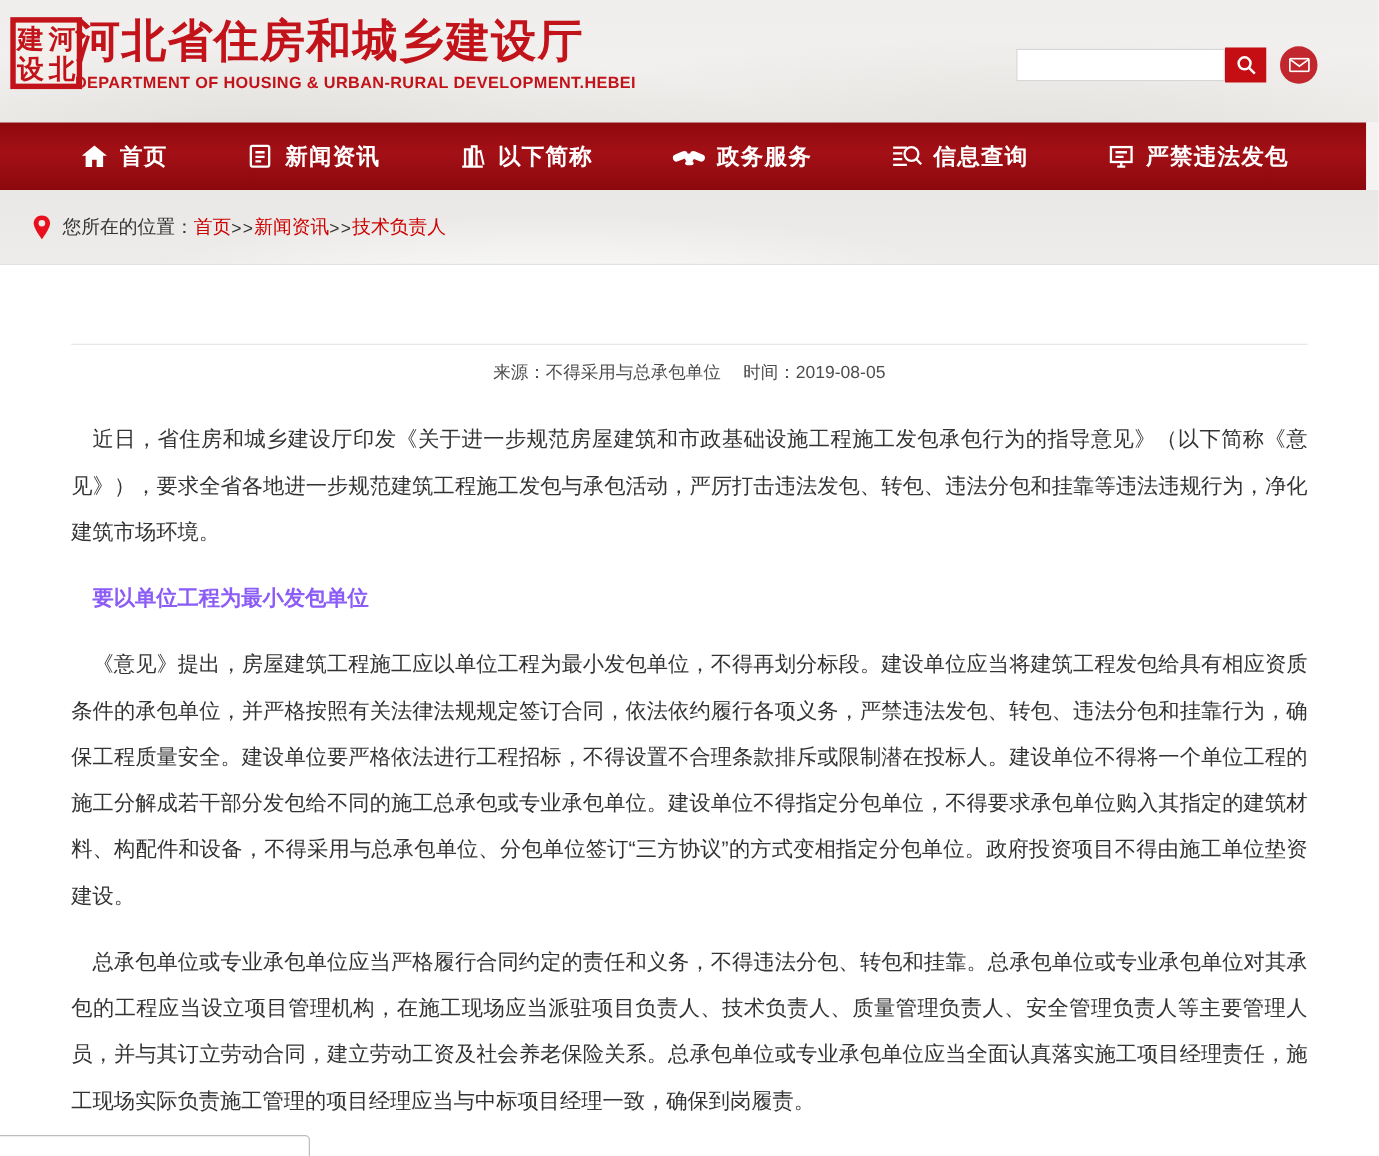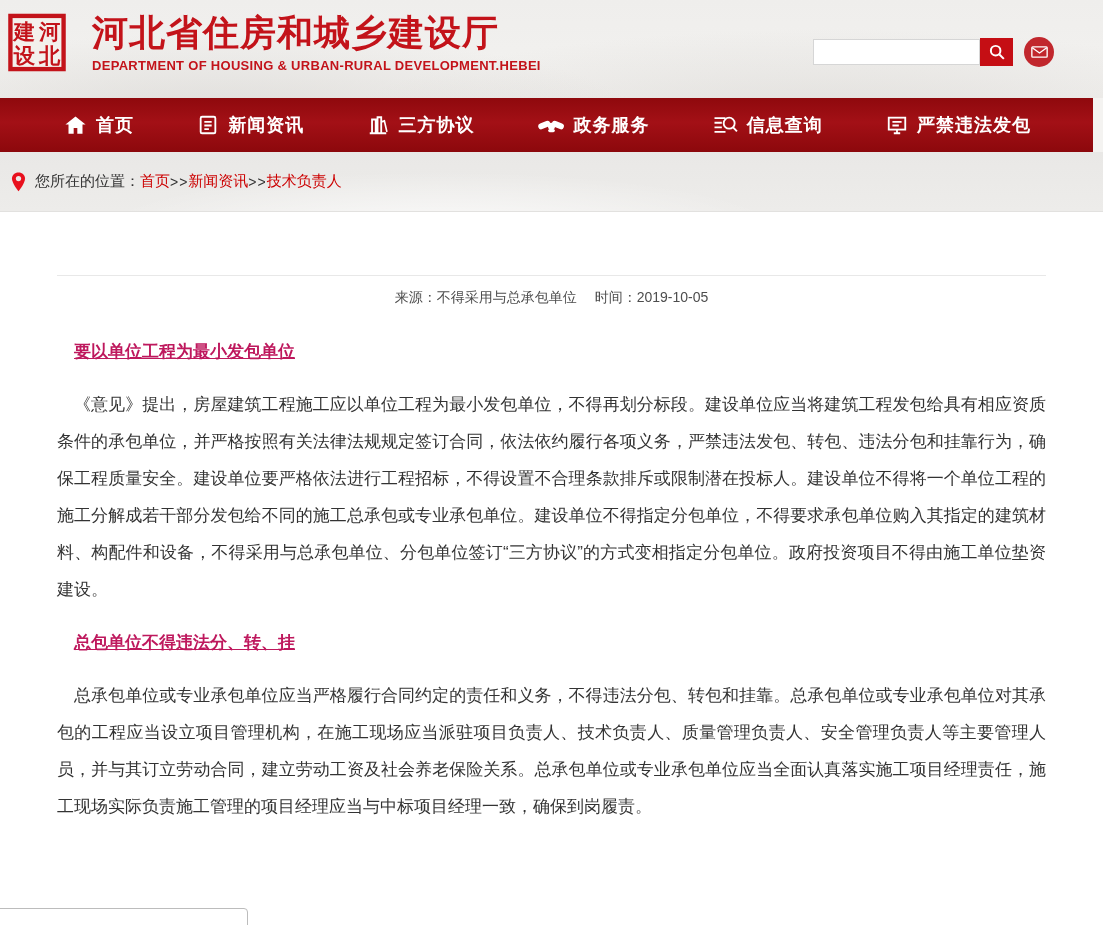--- a/index.html
+++ b/index.html
@@ -11,21 +11,21 @@
   }
   
   .header {
     position:relative; height:98px;
     background:
       radial-gradient(ellipse 600px 120px at 20% 120%, rgba(205,202,198,.55), rgba(205,202,198,0) 70%),
       radial-gradient(ellipse 700px 140px at 75% 130%, rgba(210,207,203,.6), rgba(210,207,203,0) 70%),
       linear-gradient(#efeeec,#f3f2f0);
   }
   .seal { position:absolute; left:8px; top:13px; width:58px; height:59px; }
-  .brand { position:absolute; left:92px; top:13px; }
+  .brand { position:absolute; left:60px; top:13px; }
   .brand-title { font-size:36px; font-weight:bold; color:#c3131a; letter-spacing:1px; line-height:40px; white-space:nowrap; }
   .brand-sub { font-size:13px; font-weight:600; color:#c3131a; letter-spacing:.3px; margin-top:5px; white-space:nowrap; }
   .search-input {
     position:absolute; left:813px; top:39px; width:167px; height:26px;
     border:1px solid #d6d6d6; background:#fff; outline:none; padding:0 6px; font-size:13px;
   }
   .search-btn {
     position:absolute; left:980px; top:38px; width:33px; height:28px;
     background:#c50e14; border:none; cursor:pointer; display:flex; align-items:center; justify-content:center;
   }
@@ -39,38 +39,38 @@
     background:linear-gradient(#8f090d,#a31016 45%,#8c080c);
     display:flex; align-items:center; justify-content:space-between;
     padding:0 62px 0 64px;
   }
   .nav-gutter { position:absolute; right:0; top:98px; width:10px; height:54px; background:#f4f3f1; }
   .nav-item { display:flex; align-items:center; gap:9px; cursor:pointer; }
   .nav-label { color:#fff; font-size:18px; font-weight:bold; letter-spacing:1px; white-space:nowrap; }
   .nav-ic { display:flex; align-items:center; }
   
   .crumb {
-    height:60px; display:flex; align-items:center; padding-left:11px;
+    height:60px; display:flex; align-items:center; padding-left:26px;
     background:
       radial-gradient(ellipse 500px 90px at 40% 140%, rgba(255,255,255,.8), rgba(255,255,255,0) 70%),
       linear-gradient(#e9e8e6,#edecea);
     border-bottom:1px solid #e2e1df;
   }
   .crumb-prefix { font-size:15px; color:#333; margin-left:9px; }
   .crumb a, .crumb-link { font-size:15px; color:#cc0000; text-decoration:none; cursor:pointer; }
   .crumb-sep { font-size:14px; color:#333; letter-spacing:1px; }
   
   .content { background:#fff; padding:40px 57px 0 57px; }
   .art-title { text-align:center; font-size:22px; font-weight:bold; color:#1a1a1a; letter-spacing:1px; }
   .art-divider { border:none; border-top:1px solid #e8e8e8; margin:23px 0 0 0; }
   .art-meta { text-align:center; font-size:14px; color:#4d4d4d; margin-top:13px; margin-bottom:26px; }
   .art-meta .meta-sep { display:inline-block; width:18px; }
   .art-body p, .art-body h3 { font-size:17px; line-height:37px; text-indent:17px; margin:16px 0; }
   .art-body p { color:#333; text-align:justify; font-weight:normal; }
-  .art-body h3 { color:#be185d; font-weight:bold;text-decoration:underline; }
+  .art-body h3 { color:#8b5cf6; font-weight:bold; }
   
   .status-tooltip {
     position:absolute; left:-4px; top:908px; width:252px; height:26px;
     background:#fff; border:1px solid #bcbcbc; border-radius:4px; z-index:5;
   }
 </style>
 </head>
 <body>
 
 <div class="header">
@@ -126,21 +126,21 @@
   </div>
   <div class="nav-item">
     <span class="nav-ic">
       <svg viewBox="0 0 24 24" width="22" height="22">
           <g stroke="#fff" stroke-width="2" fill="none">
         <path d="M3 21h18M5.5 20.5V6h4v14.5M11.5 20.5V3.5h4v17"></path>
             <path d="M17 8.5l3.6-1 3 12" transform="scale(0.92 1)"></path>
           </g>
         </svg>
     </span>
-    <span class="nav-label">三方协议</span>
+    <span class="nav-label">以下简称</span>
   </div>
   <div class="nav-item">
     <span class="nav-ic">
       <svg viewBox="0 0 32 24" width="27" height="21">
           <g fill="#fff">
         <rect x="0" y="8" width="15" height="7" rx="3.5" transform="rotate(-22 7.5 11.5)"></rect>
         <rect x="16" y="8" width="15" height="7" rx="3.5" transform="rotate(22 23.5 11.5)"></rect>
         <circle cx="16" cy="13" r="4.2"></circle>
             <rect x="12" y="16" width="8" height="4" rx="2"></rect>
           </g>
@@ -183,24 +183,24 @@
   <span class="crumb-link">首页</span>
   <span class="crumb-sep">&gt;&gt;</span>
   <span class="crumb-link">新闻资讯</span>
   <span class="crumb-sep">&gt;&gt;</span>
   <span class="crumb-link">技术负责人</span>
 </div>
 
 <div class="content">
   <hr class="art-divider">
   <div class="art-meta">
-    <span>来源：不得采用与总承包单位</span><span class="meta-sep"></span><span>时间：2019-10-05</span>
+    <span>来源：不得采用与总承包单位</span><span class="meta-sep"></span><span>时间：2019-08-05</span>
   </div>
   <div class="art-body">
+    <p>近日，省住房和城乡建设厅印发《关于进一步规范房屋建筑和市政基础设施工程施工发包承包行为的指导意见》（以下简称《意见》），要求全省各地进一步规范建筑工程施工发包与承包活动，严厉打击违法发包、转包、违法分包和挂靠等违法违规行为，净化建筑市场环境。</p>
     <h3>要以单位工程为最小发包单位</h3>
     <p>《意见》提出，房屋建筑工程施工应以单位工程为最小发包单位，不得再划分标段。建设单位应当将建筑工程发包给具有相应资质条件的承包单位，并严格按照有关法律法规规定签订合同，依法依约履行各项义务，严禁违法发包、转包、违法分包和挂靠行为，确保工程质量安全。建设单位要严格依法进行工程招标，不得设置不合理条款排斥或限制潜在投标人。建设单位不得将一个单位工程的施工分解成若干部分发包给不同的施工总承包或专业承包单位。建设单位不得指定分包单位，不得要求承包单位购入其指定的建筑材料、构配件和设备，不得采用与总承包单位、分包单位签订“三方协议”的方式变相指定分包单位。政府投资项目不得由施工单位垫资建设。</p>
-    <h3>总包单位不得违法分、转、挂</h3>
     <p>总承包单位或专业承包单位应当严格履行合同约定的责任和义务，不得违法分包、转包和挂靠。总承包单位或专业承包单位对其承包的工程应当设立项目管理机构，在施工现场应当派驻项目负责人、技术负责人、质量管理负责人、安全管理负责人等主要管理人员，并与其订立劳动合同，建立劳动工资及社会养老保险关系。总承包单位或专业承包单位应当全面认真落实施工项目经理责任，施工现场实际负责施工管理的项目经理应当与中标项目经理一致，确保到岗履责。</p>
 
   </div>
 </div>
 
 <div class="status-tooltip"></div>
 
 </body></html>

